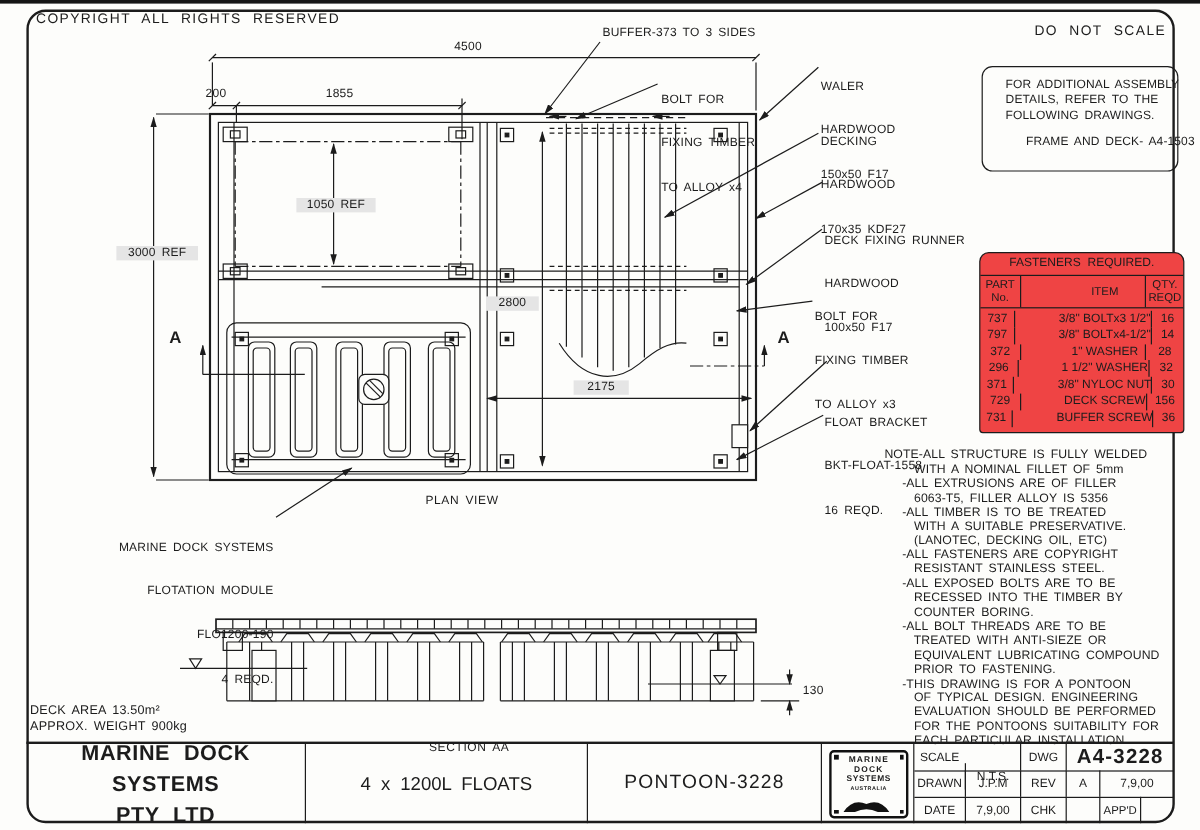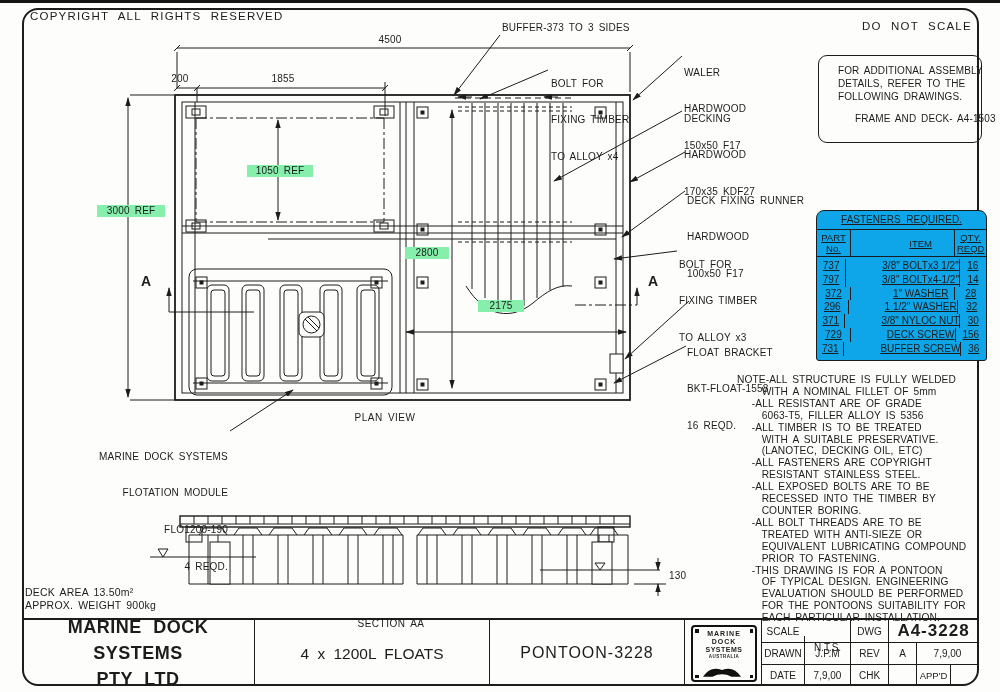--- a/index.html
+++ b/index.html
@@ -4,29 +4,29 @@
 <style>
   html,body{margin:0;padding:0;background:#fff;}
   #sheet{position:relative;width:1000px;height:692px;background:#fdfdfb;overflow:hidden;
          font-family:"Liberation Sans",sans-serif;color:#1c1c1c;}
   #topedge{position:absolute;left:0;top:0;width:100%;height:3px;background:#151515;}
   #border{position:absolute;left:22px;top:8px;width:953px;height:674px;border:2.5px solid #1c1c1c;border-radius:16px;}
   svg.lw{position:absolute;left:0;top:0;width:1000px;height:692px;}
   .t{position:absolute;font-size:10px;line-height:12.3px;letter-spacing:.2px;word-spacing:2px;white-space:pre;}
   .c{text-align:center;}
   .r{text-align:right;}
-  .bg{background:#86efac;padding:0 2px;}
+  .bg{background:#e5e5e5;padding:0 2px;}
   .dim{font-size:10px;}
   .big{font-size:11.5px;letter-spacing:1.2px;word-spacing:5px;}
   .mk{font-size:14px;font-weight:bold;}
   
   #asmbox{position:absolute;left:818px;top:55px;width:162px;height:86px;border:1.6px solid #1c1c1c;border-radius:9px;}
   #asmbox .t{letter-spacing:.1px;}
   
-  #fast{position:absolute;left:816px;top:210px;width:169px;border:1.7px solid #1c1c1c;border-radius:8px 8px 3px 3px;background:#0ea5e9;text-decoration:underline;}
+  #fast{position:absolute;left:816px;top:210px;width:169px;border:1.7px solid #1c1c1c;border-radius:8px 8px 3px 3px;background:#ef4444;}
   #fast .title{height:18px;border-bottom:1.6px solid #1c1c1c;text-align:center;font-size:10px;line-height:18px;word-spacing:3px;}
   #fast .hrow{display:flex;height:26px;border-bottom:1.6px solid #1c1c1c;font-size:9.5px;line-height:11px;}
   #fast .hrow>div{display:flex;flex-direction:column;justify-content:center;text-align:center;}
   #fast .row{display:flex;height:13.8px;font-size:10px;line-height:13.8px;}
   #fast .cp{width:42px;border-right:1.6px solid #1c1c1c;text-align:center;}
   #fast .ci{width:86px;border-right:1.6px solid #1c1c1c;text-align:center;white-space:nowrap;margin-left:36px;}
   #fast .cq{width:39px;text-align:center;}
   #fast .rows{padding:2px 0 4px 0;}
   
   #notes{position:absolute;left:737px;top:374px;font-size:10.2px;line-height:11.9px;letter-spacing:.1px;word-spacing:2px;}
@@ -240,21 +240,21 @@
 
   <div class="t big" style="left:30px;top:10px;">COPYRIGHT ALL RIGHTS RESERVED</div>
   <div class="t big" style="left:862px;top:20px;">DO NOT SCALE</div>
 
   <div class="t dim c" style="left:360px;top:34px;width:60px;">4500</div>
   <div class="t dim c" style="left:167px;top:73px;width:26px;">200</div>
   <div class="t dim c" style="left:260px;top:73px;width:46px;">1855</div>
   <div class="t dim c bg" style="left:97px;top:205px;width:64px;">3000 REF</div>
   <div class="t dim c bg" style="left:247px;top:165px;width:62px;">1050 REF</div>
   <div class="t dim c bg" style="left:405px;top:247px;width:40px;">2800</div>
-  <div class="t dim c bg" style="left:478px;top:300px;width:42px;">2175</div>
+  <div class="t dim c bg" style="left:478px;top:317px;width:42px;">2175</div>
   <div class="t dim" style="left:669px;top:570px;">130</div>
 
   <div class="t mk" style="left:141px;top:275px;">A</div>
   <div class="t mk" style="left:648px;top:275px;">A</div>
 
   <div class="t" style="left:502px;top:22px;">BUFFER-373 TO 3 SIDES</div>
   <div class="t" style="left:551px;top:53px;">
     <div>BOLT FOR</div>
     <div>FIXING TIMBER</div>
     <div>TO ALLOY x4</div>
@@ -353,21 +353,21 @@
           <div class="cp">731</div>
           <div class="ci">BUFFER SCREW</div>
           <div class="cq">36</div>
         </div>
     </div>
   </div>
 
   <div id="notes">
     <div>NOTE-ALL STRUCTURE IS FULLY WELDED</div>
     <div>     WITH A NOMINAL FILLET OF 5mm</div>
-    <div>   -ALL RESISTANT ARE OF GRADE</div>
+    <div>   -ALL EXTRUSIONS ARE OF FILLER</div>
     <div>     6063-T5, FILLER ALLOY IS 5356</div>
     <div>   -ALL TIMBER IS TO BE TREATED</div>
     <div>     WITH A SUITABLE PRESERVATIVE.</div>
     <div>     (LANOTEC, DECKING OIL, ETC)</div>
     <div>   -ALL FASTENERS ARE COPYRIGHT</div>
     <div>     RESISTANT STAINLESS STEEL.</div>
     <div>   -ALL EXPOSED BOLTS ARE TO BE</div>
     <div>     RECESSED INTO THE TIMBER BY</div>
     <div>     COUNTER BORING.</div>
     <div>   -ALL BOLT THREADS ARE TO BE</div>

